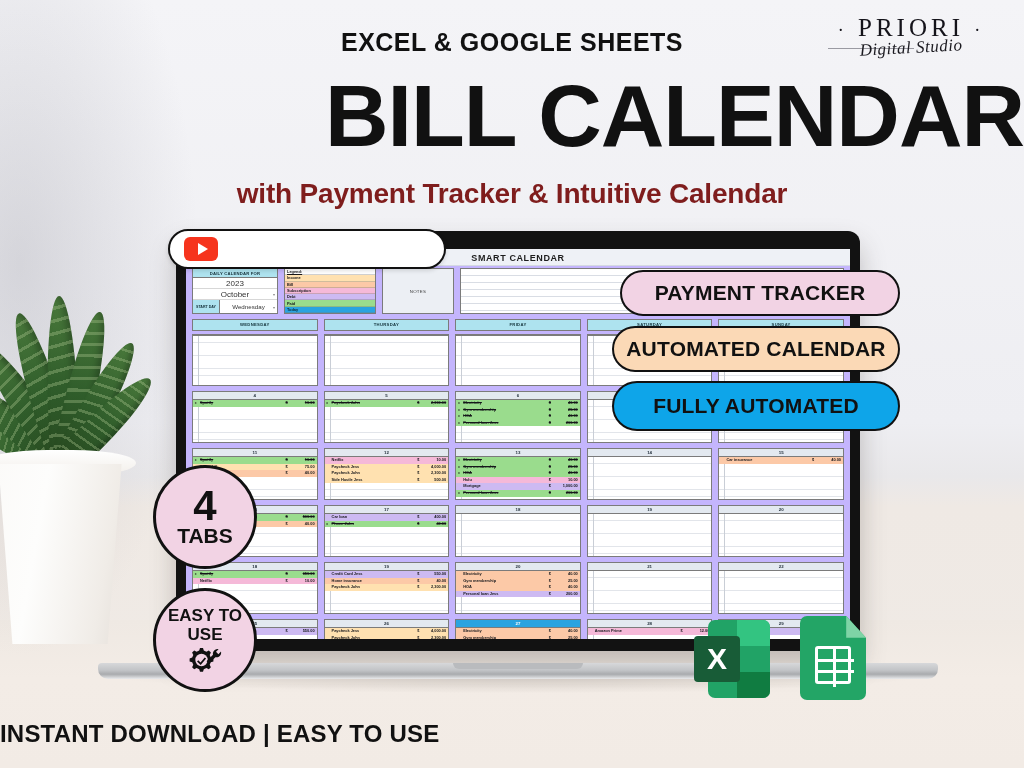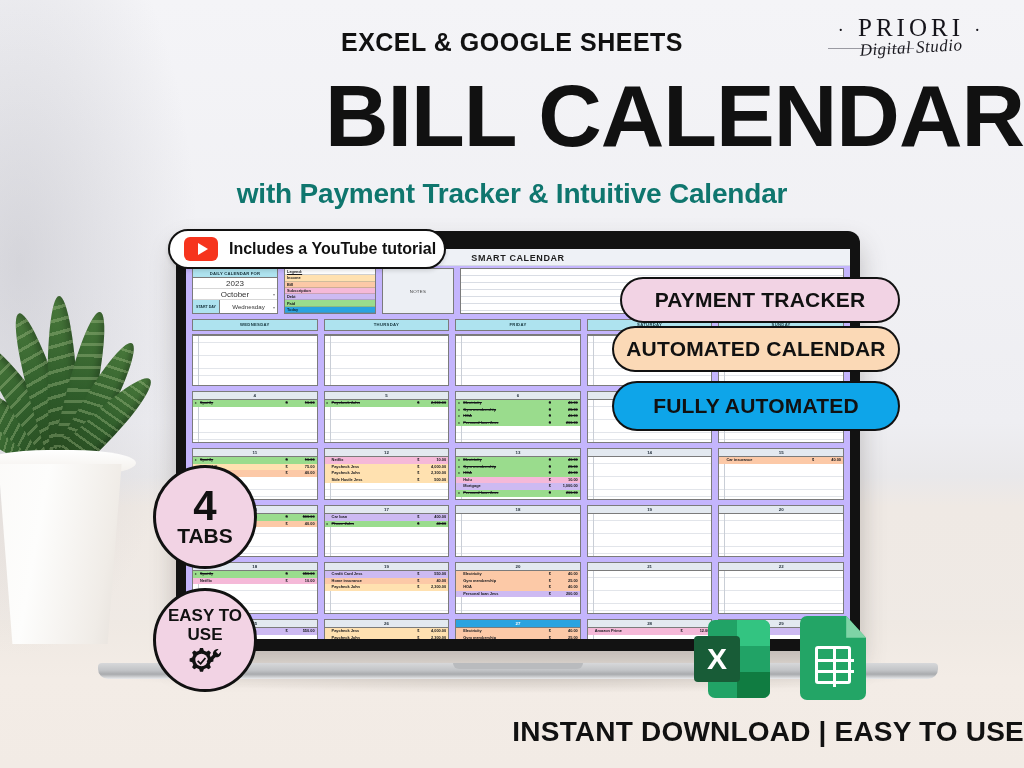--- a/index.html
+++ b/index.html
@@ -70,21 +70,21 @@
     position:absolute; top:28px; left:0; width:1024px; text-align:center;
     font-size:25px; font-weight:bold; letter-spacing:.5px; color:#111;
   }
   #main-title{
     position:absolute; top:72px; left:0; width:1024px; text-align:right;
     font-size:88px; font-weight:bold; letter-spacing:-1px; color:#111;
     line-height:1;
   }
   #subtitle{
     position:absolute; top:178px; left:0; width:1024px; text-align:center;
-    font-size:28px; font-weight:bold; color:#0f766e; letter-spacing:-.2px;
+    font-size:28px; font-weight:bold; color:#7f1d1d; letter-spacing:-.2px;
   }
 
   
   #brand{ position:absolute; right:18px; top:14px; width:190px; height:62px; text-align:center; }
   #brand-name{
     font-family:"Liberation Serif", serif;
     font-size:25px; letter-spacing:4px; color:#14131a; font-weight:normal;
   }
   #brand-sub{
     font-family:"Liberation Serif", serif;
@@ -214,21 +214,21 @@
   .c-sub{ background:#f5b9d8; }
   .c-debt{ background:#cdbaf2; }
   .c-paid{ background:#9adc8d; }
 
   
   .pill{
     position:absolute; border:2px solid #111; border-radius:40px;
     display:flex; align-items:center; justify-content:center;
     font-weight:bold; color:#111; letter-spacing:.2px;
   }
-  #pill-payment{ left:620px; top:270px; width:280px; height:46px; background:#f2d3e4; font-size:21px;margin-top:7px; }
+  #pill-payment{ left:620px; top:270px; width:280px; height:46px; background:#f2d3e4; font-size:21px; }
   #pill-auto   { left:612px; top:326px; width:288px; height:46px; background:#fbd9b6; font-size:21px; }
   #pill-fully  { left:612px; top:381px; width:288px; height:50px; background:#0ea5e9; font-size:21px; }
 
   #yt-pill{
     position:absolute; left:168px; top:229px; width:278px; height:40px;
     background:#fff; border:2px solid #111; border-radius:22px;
     display:flex; align-items:center; padding-left:14px; gap:11px;
     box-shadow:0 2px 4px rgba(0,0,0,.12);
   }
   #yt-icon{
@@ -268,22 +268,22 @@
   #sheets-icon{ position:absolute; left:800px; top:616px; width:66px; height:84px; }
   .s-doc{ position:absolute; inset:0; background:#23a566; border-radius:7px;
     clip-path:polygon(0 0, 70% 0, 100% 26%, 100% 100%, 0 100%); }
   .s-fold{ position:absolute; right:0; top:0; width:30%; height:26%;
     background:#7fd4a6; clip-path:polygon(0 0, 100% 100%, 0 100%); }
   .s-table{ position:absolute; left:15px; top:30px; width:36px; height:38px;
     border:3px solid #fff; border-radius:3px; }
   .s-table i{ position:absolute; background:#fff; }
 
   #footer{
-    position:absolute; left:0; bottom:20px; width:1024px; text-align:right;
-    font-size:28px; font-weight:bold; letter-spacing:.2px; color:#111;
+    position:absolute; left:0; bottom:20px; width:1024px; text-align:left;
+    font-size:24px; font-weight:bold; letter-spacing:.2px; color:#111;
   }
 </style>
 </head>
 <body>
 
 <div id="scene">
   <div id="table-surface"></div>
   <div id="wall-shadow"></div>
 </div>
 
@@ -773,21 +773,20 @@
 </div>
 
 <div class="pill" id="pill-payment">PAYMENT TRACKER</div>
 <div class="pill" id="pill-auto">AUTOMATED CALENDAR</div>
 <div class="pill" id="pill-fully">FULLY AUTOMATED</div>
 
 <div id="yt-pill">
   <div id="yt-icon">
       <div class="tri"></div>
     </div>
-  <div id="yt-text">Includes a YouTube tutorial</div>
 </div>
 
 <div class="circ" id="circ-tabs">
   <div class="big">4</div>
   <div class="lbl">TABS</div>
 </div>
 
 <div class="circ" id="circ-easy">
   <div class="l1t">EASY TO</div>
   <div class="l2t">USE</div>

